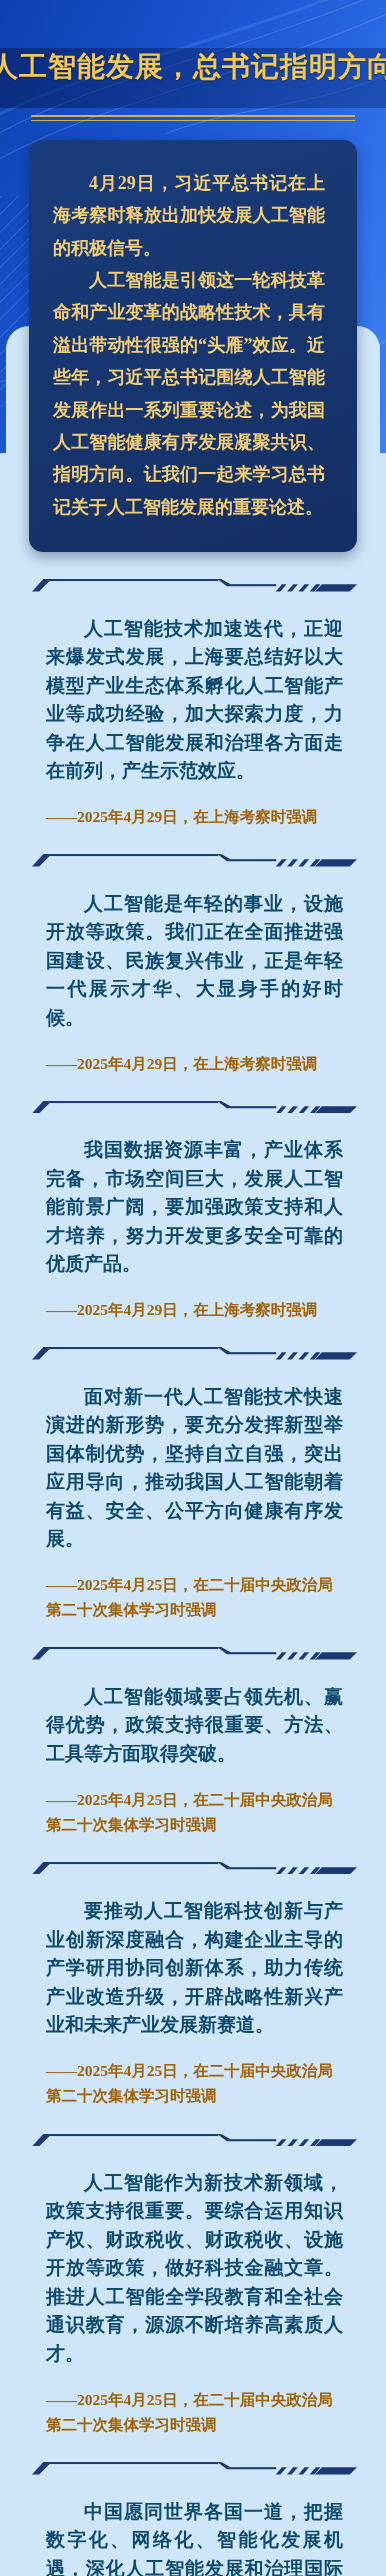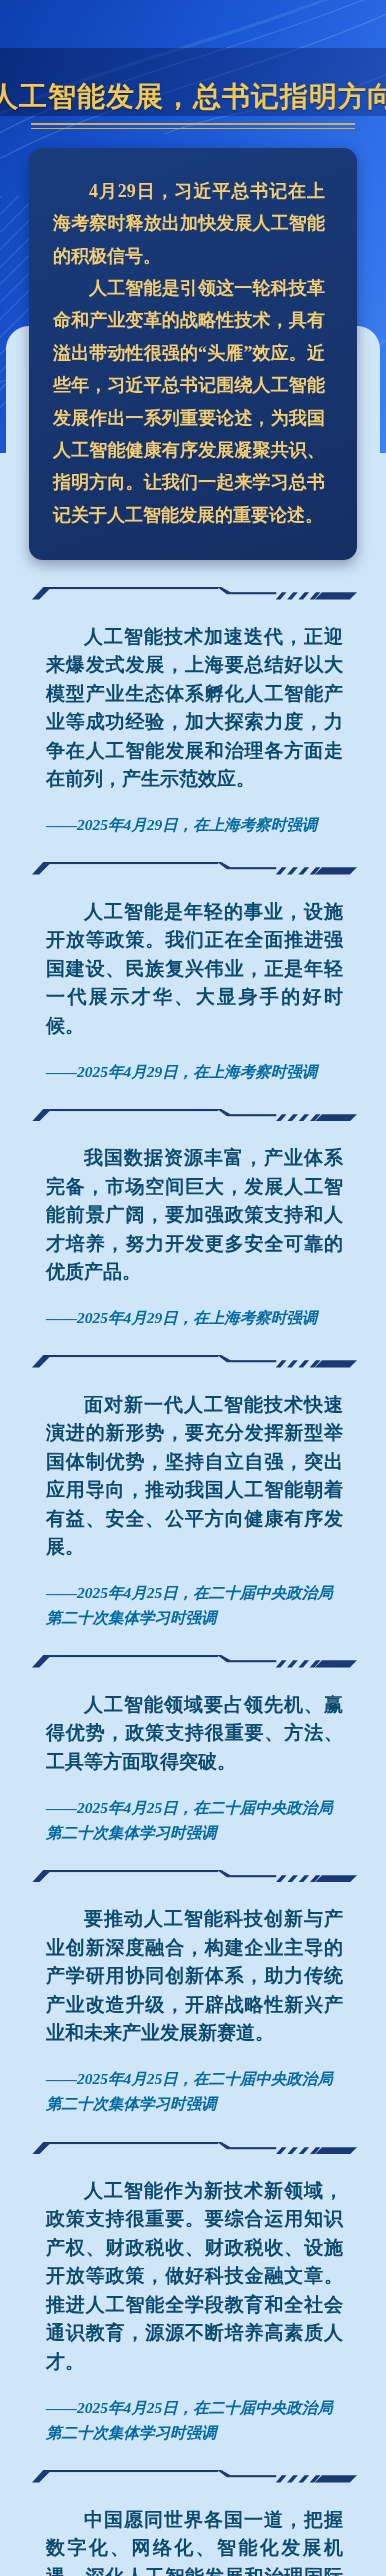--- a/index.html
+++ b/index.html
@@ -24,23 +24,23 @@
   }
   .header-deco{position:absolute;top:0;left:0;z-index:1;}
   
   .light-panel{
     position:absolute;top:326px;left:6.2px;right:6.2px;height:165px;
     background:#cfe5f8;border-radius:23px 23px 0 0;z-index:2;
   }
   
   .content{position:relative;z-index:4;}
   .title-band{
-    margin-top:48px;height:68px;
+    margin-top:48px;height:60px;
     background:linear-gradient(100deg,rgba(6,26,84,.55),rgba(10,40,120,.42));
-    display:flex;align-items:flex-end;justify-content:center;
+    display:flex;align-items:flex-start;justify-content:center;
   }
   .main-title{
     color:#f6c94e;font-size:28px;font-weight:900;letter-spacing:1px;
     text-shadow:0 1px 1.5px rgba(0,0,0,.35);white-space:nowrap;
   }
   .gold-lines{margin:6.7px 31px 0 31px;}
   .gold-lines .l1{height:2.1px;background:#d8ae45;}
   .gold-lines .l2{height:1px;background:#d8ae45;margin-top:3.6px;}
   .intro-card{
     position:relative;margin:18.5px 29px 0 29px;
@@ -51,23 +51,22 @@
   .intro-card p{
     margin:0;color:#f2cd74;font-size:18px;line-height:1.8;
     text-align:justify;text-indent:2em;font-weight:700;
   }
   .quote{padding:23px 43px 0 46px;}
   .q-text{
     margin:0;color:#0c4a6e;font-size:19px;line-height:1.5;font-weight:900;
     text-align:justify;text-indent:2em;
   }
   .q-src{
-    margin:18.5px 0 0 0;color:#0369a1;font-size:15.5px;line-height:1.62;font-weight:900;
+    margin:18.5px 0 0 0;color:#a16207;font-size:15.5px;line-height:1.62;font-weight:900;
     text-align:left;
-    font-style:italic;
   }
   .divider{margin:25px 29px 0 32px;height:12.4px;}
   .divider svg{display:block;width:100%;height:12.4px;}
   .first-divider{margin-top:27px;}
 </style>
 </head>
 <body>
 
 <svg width="0" height="0" style="position:absolute" aria-hidden="true">
   <defs>

